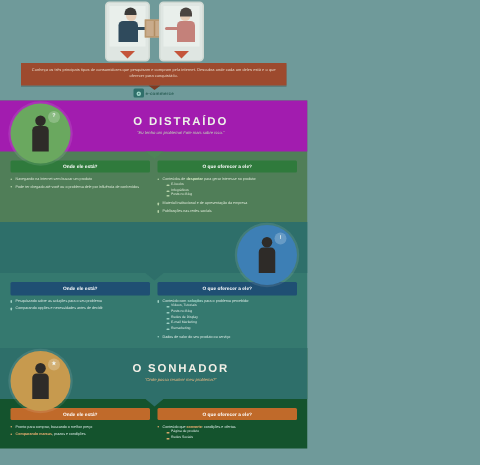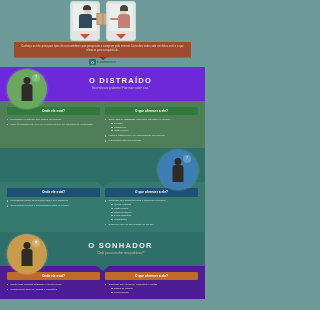--- a/index.html
+++ b/index.html
@@ -65,21 +65,21 @@
   }
   .logo-mark span{display:block;width:3px;height:3px;border:1px solid #9fd4c8;border-radius:50%;}
   .logo-text { font-size:3px; font-weight:bold; color:#2b5f57; letter-spacing:.04em; }
 
   
   .section { position:relative; }
   .band {
     position:relative; height:34px; display:flex; align-items:center;
     padding-left:46px; padding-right:6px;
   }
-  .band.s1 { background:#6d28d9; }
+  .band.s1 { background:#a21caf; }
   .band.s2 { background:#2e6f6a; }
   .band.s3 { background:#2e6f6a; }
   .band-notch {
     position:absolute; left:50%; bottom:-5px; transform:translateX(-50%);
     width:0;height:0;border-left:6px solid transparent;border-right:6px solid transparent;
     border-top:5px solid #4e8457; z-index:3;
   }
   .band.s2 .band-notch, .band.s3 .band-notch { border-top-color:#2e6f6a; }
 
   .avatar {
@@ -144,21 +144,21 @@
   .sec1 { background:#507e58; }
   .sec1 ul.bullets li, .sec1 ul.sub li { color:#d9e6d4; }
   .sec1 ul.bullets li:before { background:#b6d3a9; }
   .sec1 ul.sub li:before { background:#b6d3a9; }
 
   .sec2 { background:#35796f; }
   .sec2 ul.bullets li, .sec2 ul.sub li { color:#d7e8e2; }
   .sec2 ul.bullets li:before { background:#9fd0c4; }
   .sec2 ul.sub li:before { background:#9fd0c4; }
 
-  .sec3 { background:#4c1d95; }
+  .sec3 { background:#14532d; }
   .sec3 ul.bullets li, .sec3 ul.sub li { color:#d7e8e2; }
   .sec3 ul.bullets li:before { background:#e0ab6e; }
   .sec3 ul.sub li:before { background:#e0ab6e; }
 
   .hl-green { color:#cfe8c0; font-weight:bold; }
   .hl-teal  { color:#a9ded0; font-weight:bold; }
   .hl-org   { color:#eeb072; font-weight:bold; }
 </style>
 </head>
 <body>

